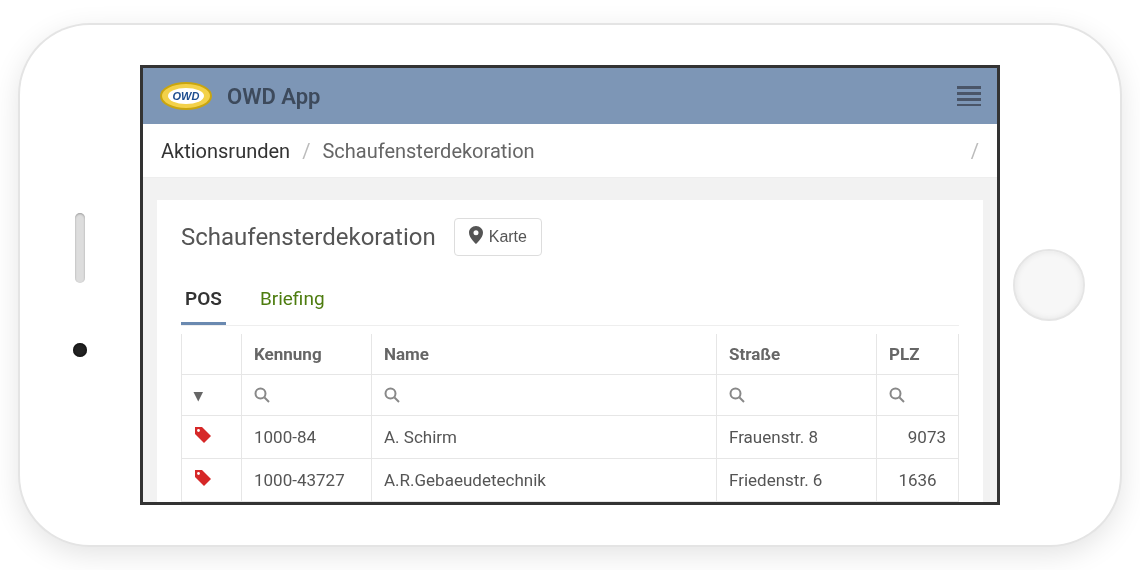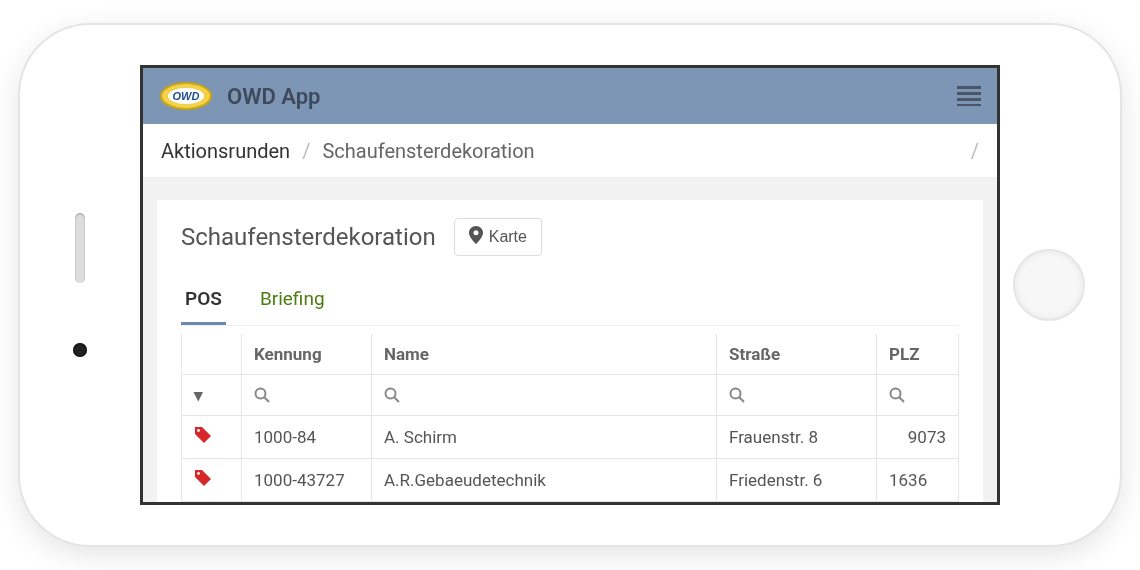--- a/index.html
+++ b/index.html
@@ -354,21 +354,21 @@
                 <span class="tag-icon">
                   <svg width="18" height="18" viewBox="0 0 18 18">
                       <path d="M1 1h7l9 9-7 7-9-9V1z" fill="#d62828"></path>
                       <circle cx="4.5" cy="4.5" r="1.4" fill="#fff"></circle>
                     </svg>
                 </span>
               </td>
               <td>1000-43727</td>
               <td>A.R.Gebaeudetechnik</td>
               <td>Friedenstr. 6</td>
-              <td style="text-align:left">1636</td>
+              <td style="text-align:center">1636</td>
             </tr>
           </tbody>
         </table>
 
       </div>
     </div>
 
   </div>
 
   <div class="home-button"></div>

